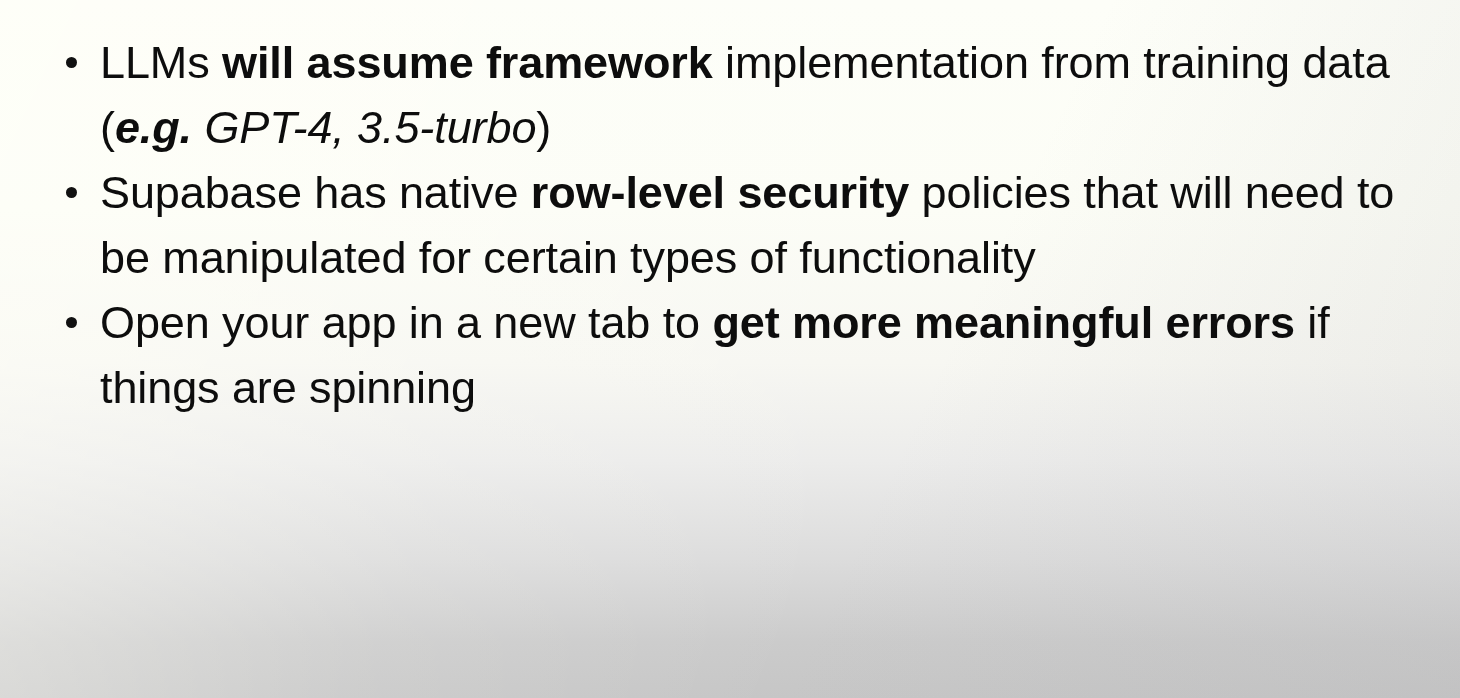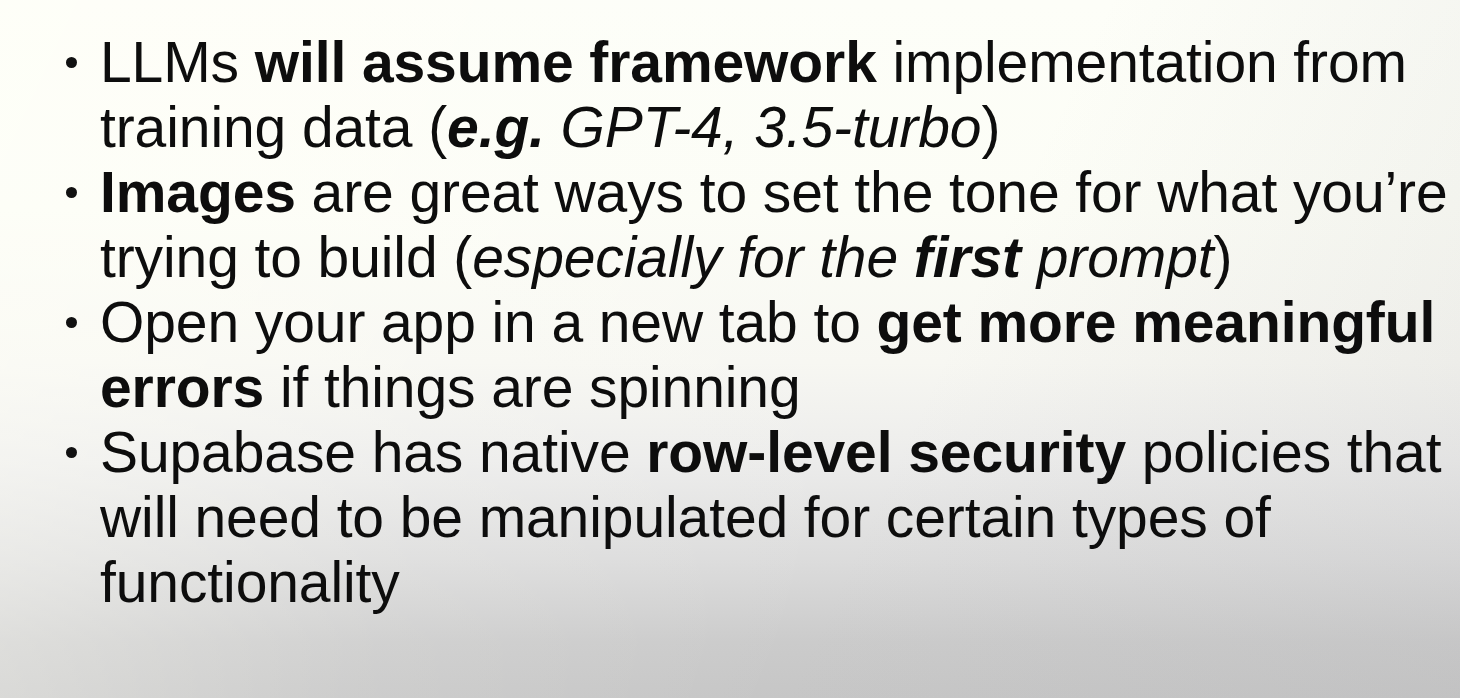--- a/index.html
+++ b/index.html
@@ -45,21 +45,21 @@
     position: relative;
     z-index: 2;
     list-style: none;
     margin: 0;
     padding: 30px 10px 0 66px;
   }
 
   .bullet-item {
     position: relative;
     color: #0d0d0d;
-    font-size: 57px;
+    font-size: 45px;
     line-height: 65px;
     letter-spacing: -0.1px;
     padding-left: 34px;
     margin: 0 0 0 0;
     font-stretch: condensed;
     -webkit-font-smoothing: antialiased;
   }
 
   .bullet-marker {
     position: absolute;
@@ -85,24 +85,20 @@
 <body>
 
 <div id="slide">
   <ul id="bullet-list">
       <li class="bullet-item">
         <span class="bullet-marker"></span>
         <span class="bullet-text"><span>LLMs </span><span class="b">will assume framework</span><span> implementation from training data (</span><span class="bi">e.g.</span><span class="i"> GPT-4, 3.5-turbo</span><span>)</span></span>
       </li>
       <li class="bullet-item">
         <span class="bullet-marker"></span>
-        <span class="bullet-text"><span class="b">Images</span><span> are great ways to set the tone for what you’re trying to build (</span><span class="i">especially for the </span><span class="bi">first</span><span class="i"> prompt</span><span>)</span></span>
+        <span class="bullet-text"><span>Supabase has native </span><span class="b">row-level security</span><span> policies that will need to be manipulated for certain types of functionality</span></span>
       </li>
       <li class="bullet-item">
         <span class="bullet-marker"></span>
         <span class="bullet-text"><span>Open your app in a new tab to </span><span class="b">get more meaningful errors</span><span> if things are spinning</span></span>
       </li>
-      <li class="bullet-item">
-        <span class="bullet-marker"></span>
-        <span class="bullet-text"><span>Supabase has native </span><span class="b">row-level security</span><span> policies that will need to be manipulated for certain types of functionality</span></span>
-      </li>
     </ul>
 </div>
 
 </body></html>

